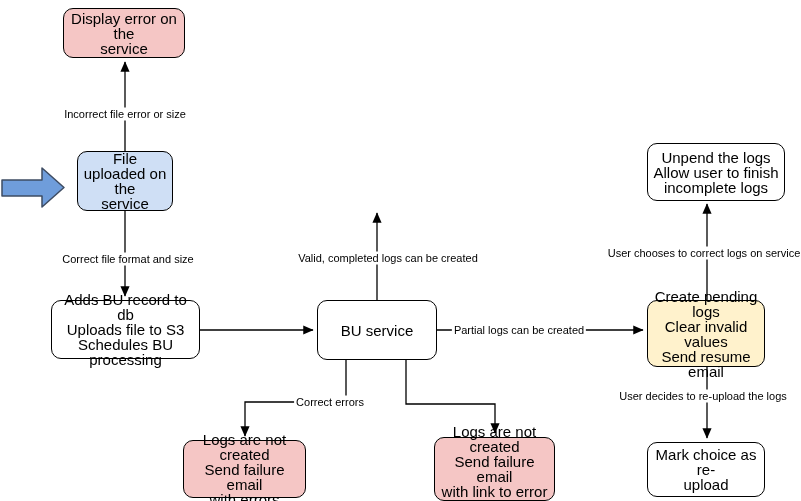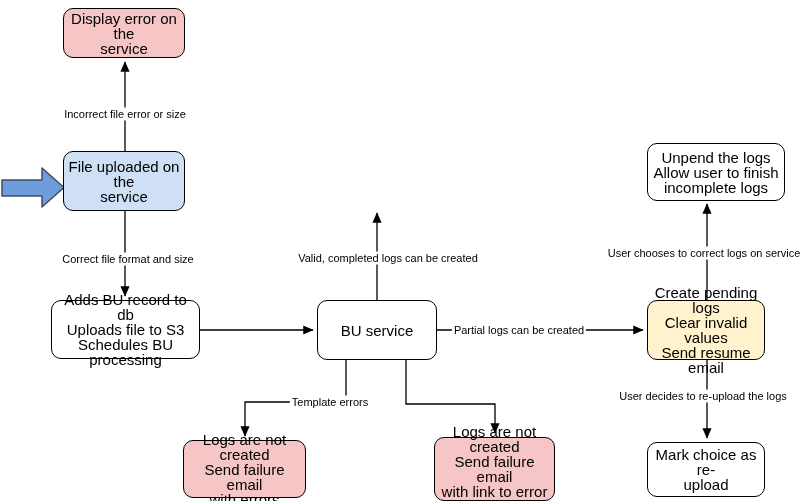--- a/index.html
+++ b/index.html
@@ -63,43 +63,43 @@
     <path d="M377,300 L377,213" fill="none" stroke="#000" stroke-width="1.3" marker-end="url(#arr)"></path>
     <path d="M437,330 L643,330" fill="none" stroke="#000" stroke-width="1.3" marker-end="url(#arr)"></path>
     <path d="M346,360 L346,402 L245,402 L245,436" fill="none" stroke="#000" stroke-width="1.3" marker-end="url(#arr)"></path>
     <path d="M406,360 L406,404 L495,404 L495,433" fill="none" stroke="#000" stroke-width="1.3" marker-end="url(#arr)"></path>
     <path d="M707,300 L707,204" fill="none" stroke="#000" stroke-width="1.3" marker-end="url(#arr)"></path>
     <path d="M707,360 L707,438" fill="none" stroke="#000" stroke-width="1.3" marker-end="url(#arr)"></path>
   </svg>
 
   <div class="node fill-pink" style="left:63px;  top:8px;   width:122px; height:50px;">Display error on the
 service</div>
-  <div class="node fill-blue" style="left:63px;  top:151px; width:122px; height:60px;">File uploaded on the
+  <div class="node fill-blue" style="left:77px;  top:151px; width:96px; height:60px;">File uploaded on the
 service</div>
   <div class="node fill-white" style="left:51px;  top:300px; width:149px; height:59px;">Adds BU record to db
 Uploads file to S3
 Schedules BU processing</div>
   <div class="node fill-white" style="left:317px; top:300px; width:120px; height:60px;">BU service</div>
   <div class="node fill-white" style="left:647px; top:143px; width:138px; height:58px;">Unpend the logs
 Allow user to finish
 incomplete logs</div>
-  <div class="node fill-yellow" style="left:647px; top:300px; width:118px; height:60px;">Create pending logs
+  <div class="node fill-yellow" style="left:647px; top:300px; width:118px; height:67px;">Create pending logs
 Clear invalid values
 Send resume email</div>
   <div class="node fill-white" style="left:647px; top:442px; width:118px; height:55px;">Mark choice as re-
 upload</div>
   <div class="node fill-pink" style="left:183px; top:440px; width:123px; height:58px;">Logs are not created
 Send failure email
 with errors</div>
   <div class="node fill-pink" style="left:434px; top:437px; width:121px; height:64px;">Logs are not created
 Send failure email
 with link to error
 summary</div>
 
   <div class="edge-label" style="left:125px; top:114px;">Incorrect file error or size</div>
   <div class="edge-label" style="left:128px; top:259px;">Correct file format and size</div>
   <div class="edge-label" style="left:388px; top:258px;">Valid, completed logs can be created</div>
   <div class="edge-label" style="left:519px; top:330px;">Partial logs can be created</div>
-  <div class="edge-label" style="left:330px; top:402px;">Template errors</div>
+  <div class="edge-label" style="left:330px; top:402px;">Correct errors</div>
   <div class="edge-label" style="left:704px; top:253px;">User chooses to correct logs on service</div>
   <div class="edge-label" style="left:703px; top:396px;">User decides to re-upload the logs</div>
 
 </div>
 
 </body></html>

